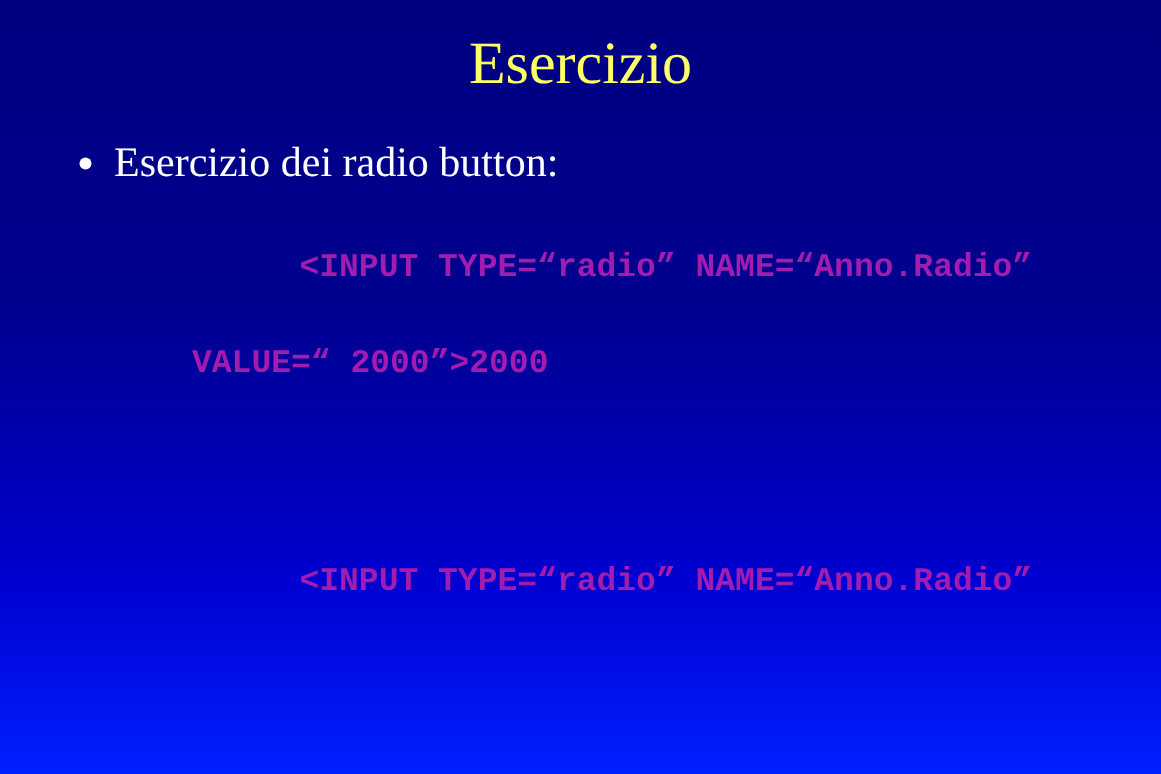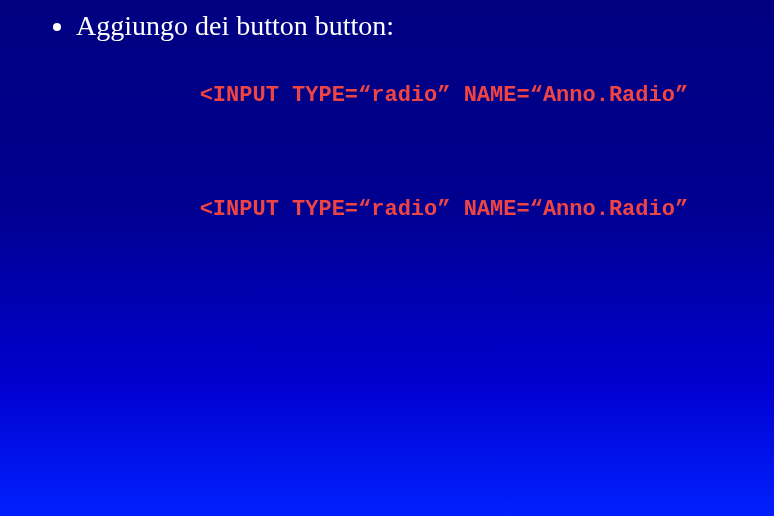--- a/index.html
+++ b/index.html
@@ -34,42 +34,44 @@
   }
   ul.bullets > li {
     font-size: 28px;
     margin-bottom: 10px;
     color: #ffffff;
   }
   .code-block {
     font-family: "Courier New", Courier, monospace;
     font-size: 22px;
     font-weight: bold;
-    color: #ef4444;
+    color: #a21caf;
     margin: 6px 0 18px 18px;
     line-height: 1.45;
     white-space: pre-wrap;
   }
   .code-block .line2 {
     margin-left: 34px;
     display: block;
   }
 </style>
 </head>
 <body>
 
 <div class="slide">
+  <h1 class="title">Esercizio</h1>
 
   <ul class="bullets">
 
     <li>
-      <span>Aggiungo dei button button:</span>
+      <span>Esercizio dei radio button:</span>
 
       <div class="code-block">
         <span>&lt;INPUT TYPE=“radio” NAME=“Anno.Radio”</span>
+        <span class="line2">VALUE=“ 2000”&gt;2000</span>
       </div>
 
       <div class="code-block">
         <span>&lt;INPUT TYPE=“radio” NAME=“Anno.Radio”</span>
       </div>
     </li>
 
   </ul>
 </div>
 

